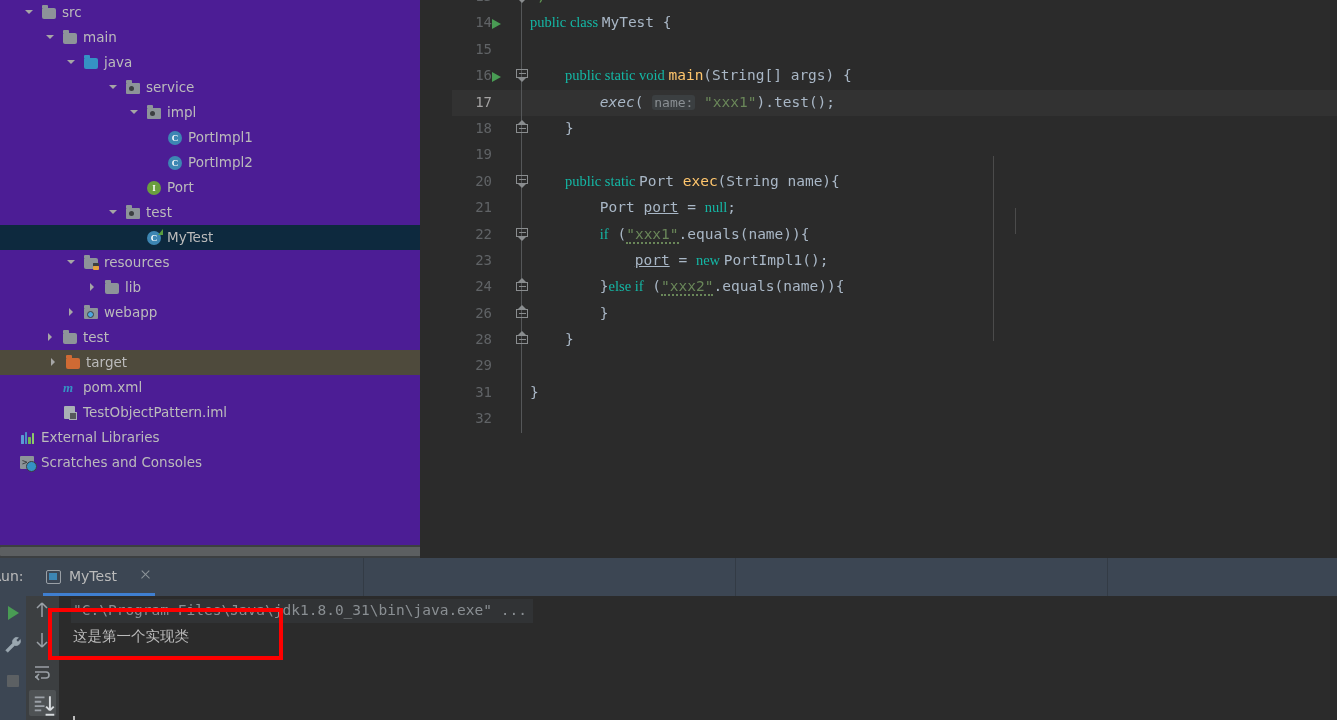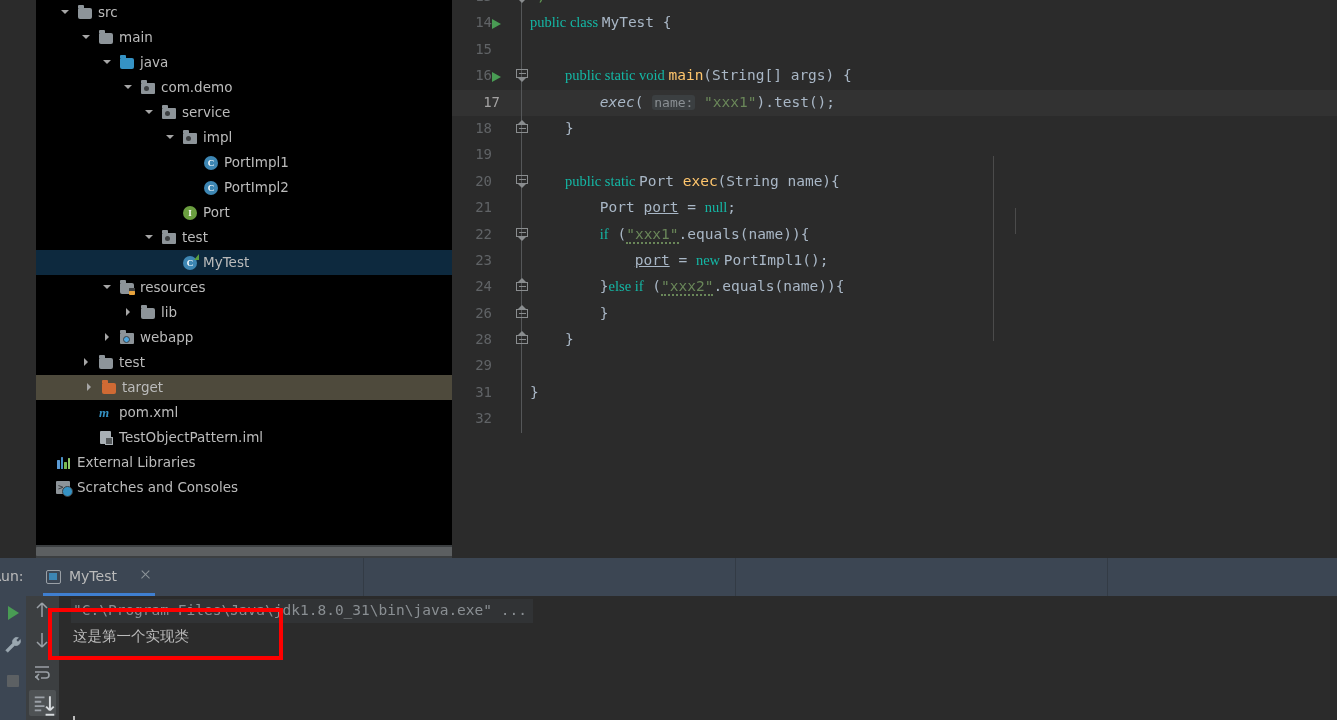--- a/index.html
+++ b/index.html
@@ -3,21 +3,21 @@
 <meta charset="utf-8">
 <style>
   * { margin:0; padding:0; box-sizing:border-box; }
   html,body { width:1337px; height:720px; overflow:hidden; background:#2b2b2b;
     font-family:"DejaVu Sans", sans-serif; }
 
   #app { position:relative; width:1337px; height:720px; }
 
   
   #project-panel { position:absolute; left:0; top:0; width:420px; height:558px;
-    background:#000000; overflow:hidden;margin-left:36px; }
+    background:#4c1d95; overflow:hidden; }
   .tree-row { position:relative; height:25px; display:flex; align-items:center;
     white-space:nowrap; font-size:13.5px; color:#bbbbbb; }
   .tree-row.selected { background:#0d293e; }
   .tree-row.hovered  { background:#4e4a3c;padding-left:24px; }
   .arrow { width:13px; height:13px; flex:0 0 13px; position:relative; }
   .arrow.down::before { content:""; position:absolute; left:2px; top:4px;
     border-left:4.5px solid transparent; border-right:4.5px solid transparent;
     border-top:4.5px solid #a6a6a6; }
   .arrow.right::before { content:""; position:absolute; left:4px; top:2px;
     border-top:4.5px solid transparent; border-bottom:4.5px solid transparent;
@@ -82,21 +82,21 @@
   #editor { position:absolute; left:452px; top:0; width:885px; height:558px;
     background:#2b2b2b; overflow:hidden;
     font-family:"DejaVu Sans Mono", monospace; font-size:14.5px; }
   .eline { position:relative; height:26.4px; }
   .eline.current .code-bg { position:absolute; left:70px; right:0; top:0; bottom:0;
     background:#323232; }
   .eline.current .gut-bg { position:absolute; left:0; width:70px; top:0; bottom:0;
     background:#323232; }
   .lnum { position:absolute; left:0; width:40px; text-align:right; top:4px;
     color:#606366; font-size:14px; }
-  .eline.current .lnum { color:#a4a3a3;margin-left:8px; }
+  .eline.current .lnum { color:#a4a3a3; }
   .runmark { position:absolute; left:40px; top:9px; width:0; height:0;
     border-top:5.5px solid transparent; border-bottom:5.5px solid transparent;
     border-left:9px solid #499c54; }
   .foldline { position:absolute; left:69px; top:0; bottom:0; width:1px; background:#555759; }
   .fold { position:absolute; left:64px; top:6px; width:12px; height:13px; }
   .fold .box { position:absolute; left:0; top:0; width:12px; height:9px;
     border:1px solid #8a8d8f; }
   .fold .dash { position:absolute; left:2.5px; top:4px; width:7px; height:1px; background:#8a8d8f; }
   .fold.down .tip { position:absolute; left:2px; top:9px; width:0;height:0;
     border-left:4px solid transparent; border-right:4px solid transparent;
@@ -190,29 +190,20 @@
         <div class="tree-row">
           <span style="width:65px;flex:0 0 65px"></span>
           <span class="arrow down"></span>
           <span style="width:5px;flex:0 0 5px"></span>
           <span class="ic">
             <span class="f-blue"></span>
           </span>
           <span class="lbl">java</span>
         </div>
         <div class="tree-row">
-          <span style="width:86px;flex:0 0 86px"></span>
-          <span class="arrow down"></span>
-          <span style="width:5px;flex:0 0 5px"></span>
-          <span class="ic">
-            <span class="f-pkg"></span>
-          </span>
-          <span class="lbl">com.demo</span>
-        </div>
-        <div class="tree-row">
           <span style="width:107px;flex:0 0 107px"></span>
           <span class="arrow down"></span>
           <span style="width:5px;flex:0 0 5px"></span>
           <span class="ic">
             <span class="f-pkg"></span>
           </span>
           <span class="lbl">service</span>
         </div>
         <div class="tree-row">
           <span style="width:128px;flex:0 0 128px"></span>

